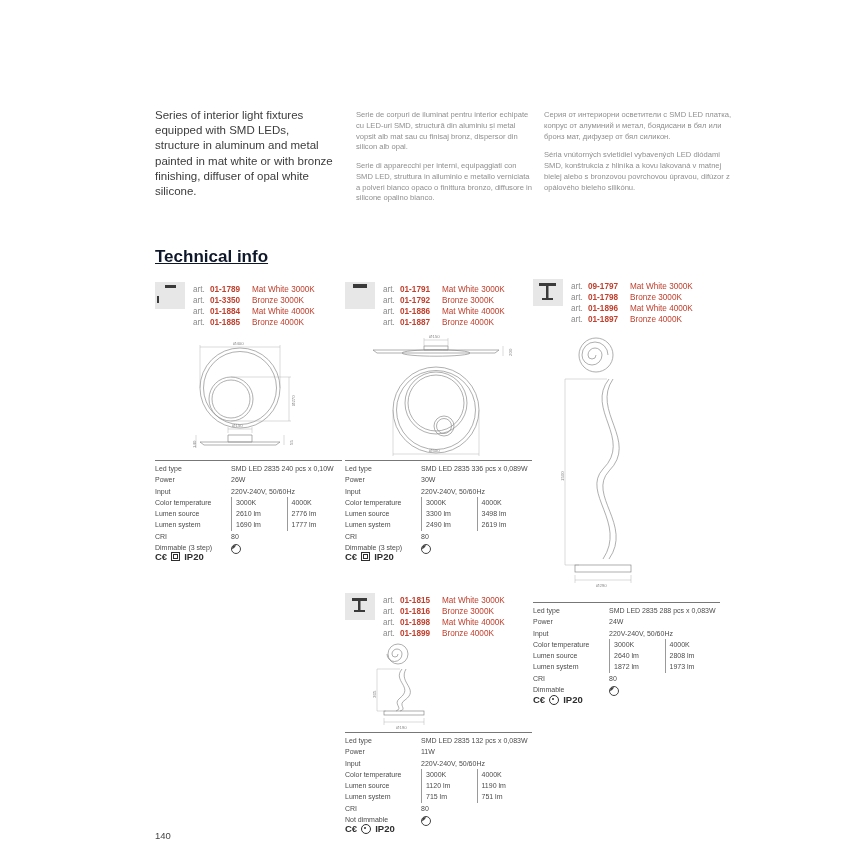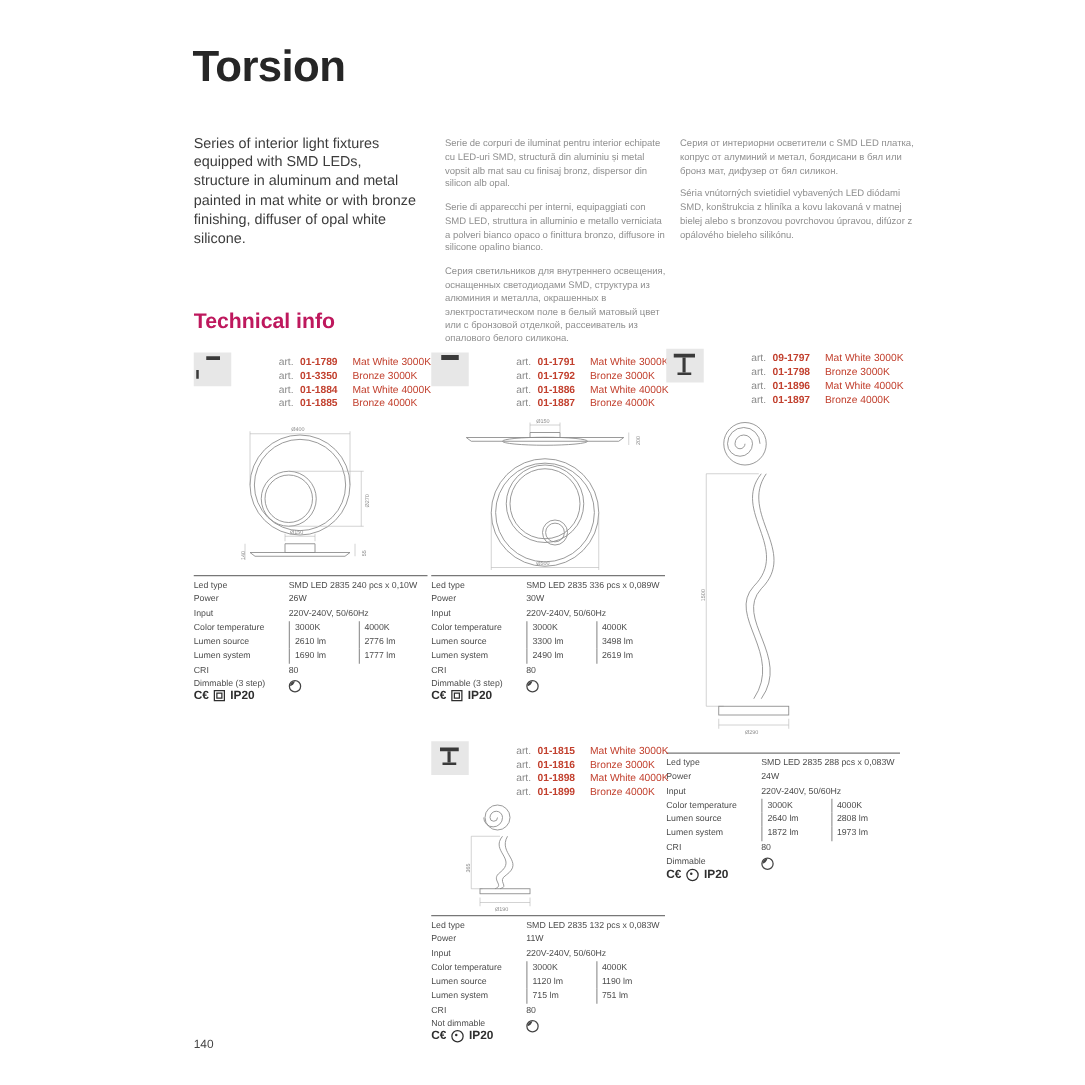--- a/index.html
+++ b/index.html
@@ -6,23 +6,23 @@
   .page{position:relative;width:868px;height:868px;background:#ffffff;
         font-family:"Liberation Sans", sans-serif;overflow:hidden;}
   .title{position:absolute;left:154px;top:34px;font-size:35px;font-weight:bold;
          color:#262626;letter-spacing:-0.5px;}
   .intro-en{position:absolute;left:155px;top:108px;width:180px;font-size:11.5px;
             line-height:1.32;color:#3c3c3c;}
   .intro-col{position:absolute;top:110px;font-size:7.6px;line-height:1.42;color:#8f8f8f;margin-left:11px;}
   .intro-col p{margin:0 0 8px 0;}
   .col2{left:345px;width:178px;}
   .col3{left:533px;width:190px;}
-  .tech-heading{position:absolute;left:155px;top:247px;font-size:17px;font-weight:bold;color:#be185d;}
+  .tech-heading{position:absolute;left:155px;top:247px;font-size:17px;font-weight:bold;color:#0f172a;text-decoration:underline;}
   .thumb{position:absolute;width:30px;height:27px;background:#e7e7e7;}
-  .articles{position:absolute;font-size:8.2px;line-height:11px;margin-left:30px;}
+  .articles{position:absolute;font-size:8.2px;line-height:11px;}
   .art-row{display:flex;white-space:nowrap;}
   .art-prefix{color:#8a8a8a;width:17px;flex:none;}
   .art-code{color:#c2402e;font-weight:bold;width:42px;flex:none;}
   .art-finish{color:#c2402e;}
   .drawing{position:absolute;}
   .spec-table{position:absolute;width:187px;border-top:1px solid #777;padding-top:2px;
               font-size:7px;color:#4c4c4c;}
   .srow{display:flex;line-height:11.3px;min-height:11.3px;}
   .slab{width:76px;flex:none;}
   .sval{flex:1;display:flex;}
@@ -44,27 +44,25 @@
   svg .ln{stroke:#8c8c8c;stroke-width:0.7;fill:none;}
   svg .dl{stroke:#b0b0b0;stroke-width:0.45;fill:none;}
   svg .dt{fill:#8a8a8a;font-size:4.4px;font-family:"Liberation Sans",sans-serif;}
   svg .dk{fill:#3a3a3a;}
 </style>
 </head>
 <body>
 
 <div class="page">
 
-  <div class="title">Torsion</div>
 
   <div class="intro-en">Series of interior light fixtures equipped with SMD LEDs, structure in aluminum and metal painted in mat white or with bronze finishing, diffuser of opal white silicone.</div>
   <div class="intro-col col2">
     <p>Serie de corpuri de iluminat pentru interior echipate cu LED-uri SMD, structură din aluminiu și metal vopsit alb mat sau cu finisaj bronz, dispersor din silicon alb opal.</p>
     <p>Serie di apparecchi per interni, equipaggiati con SMD LED, struttura in alluminio e metallo verniciata a polveri bianco opaco o finittura bronzo, diffusore in silicone opalino bianco.</p>
-    <p>Серия светильников для внутреннего освещения, оснащенных светодиодами SMD, структура из алюминия и металла, окрашенных в электростатическом поле в белый матовый цвет или с бронзовой отделкой, рассеиватель из опалового белого силикона.</p>
   </div>
   <div class="intro-col col3">
     <p>Серия от интериорни осветители с SMD LED платка, копрус от алуминий и метал, боядисани в бял или бронз мат, дифузер от бял силикон.</p>
     <p>Séria vnútorných svietidiel vybavených LED diódami SMD, konštrukcia z hliníka a kovu lakovaná v matnej bielej alebo s bronzovou povrchovou úpravou, difúzor z opálového bieleho silikónu.</p>
   </div>
 
   <div class="tech-heading">Technical info</div>
 
   <div class="thumb" style="left:155px;top:282px;">
     <svg width="30" height="27" viewBox="0 0 30 27">

